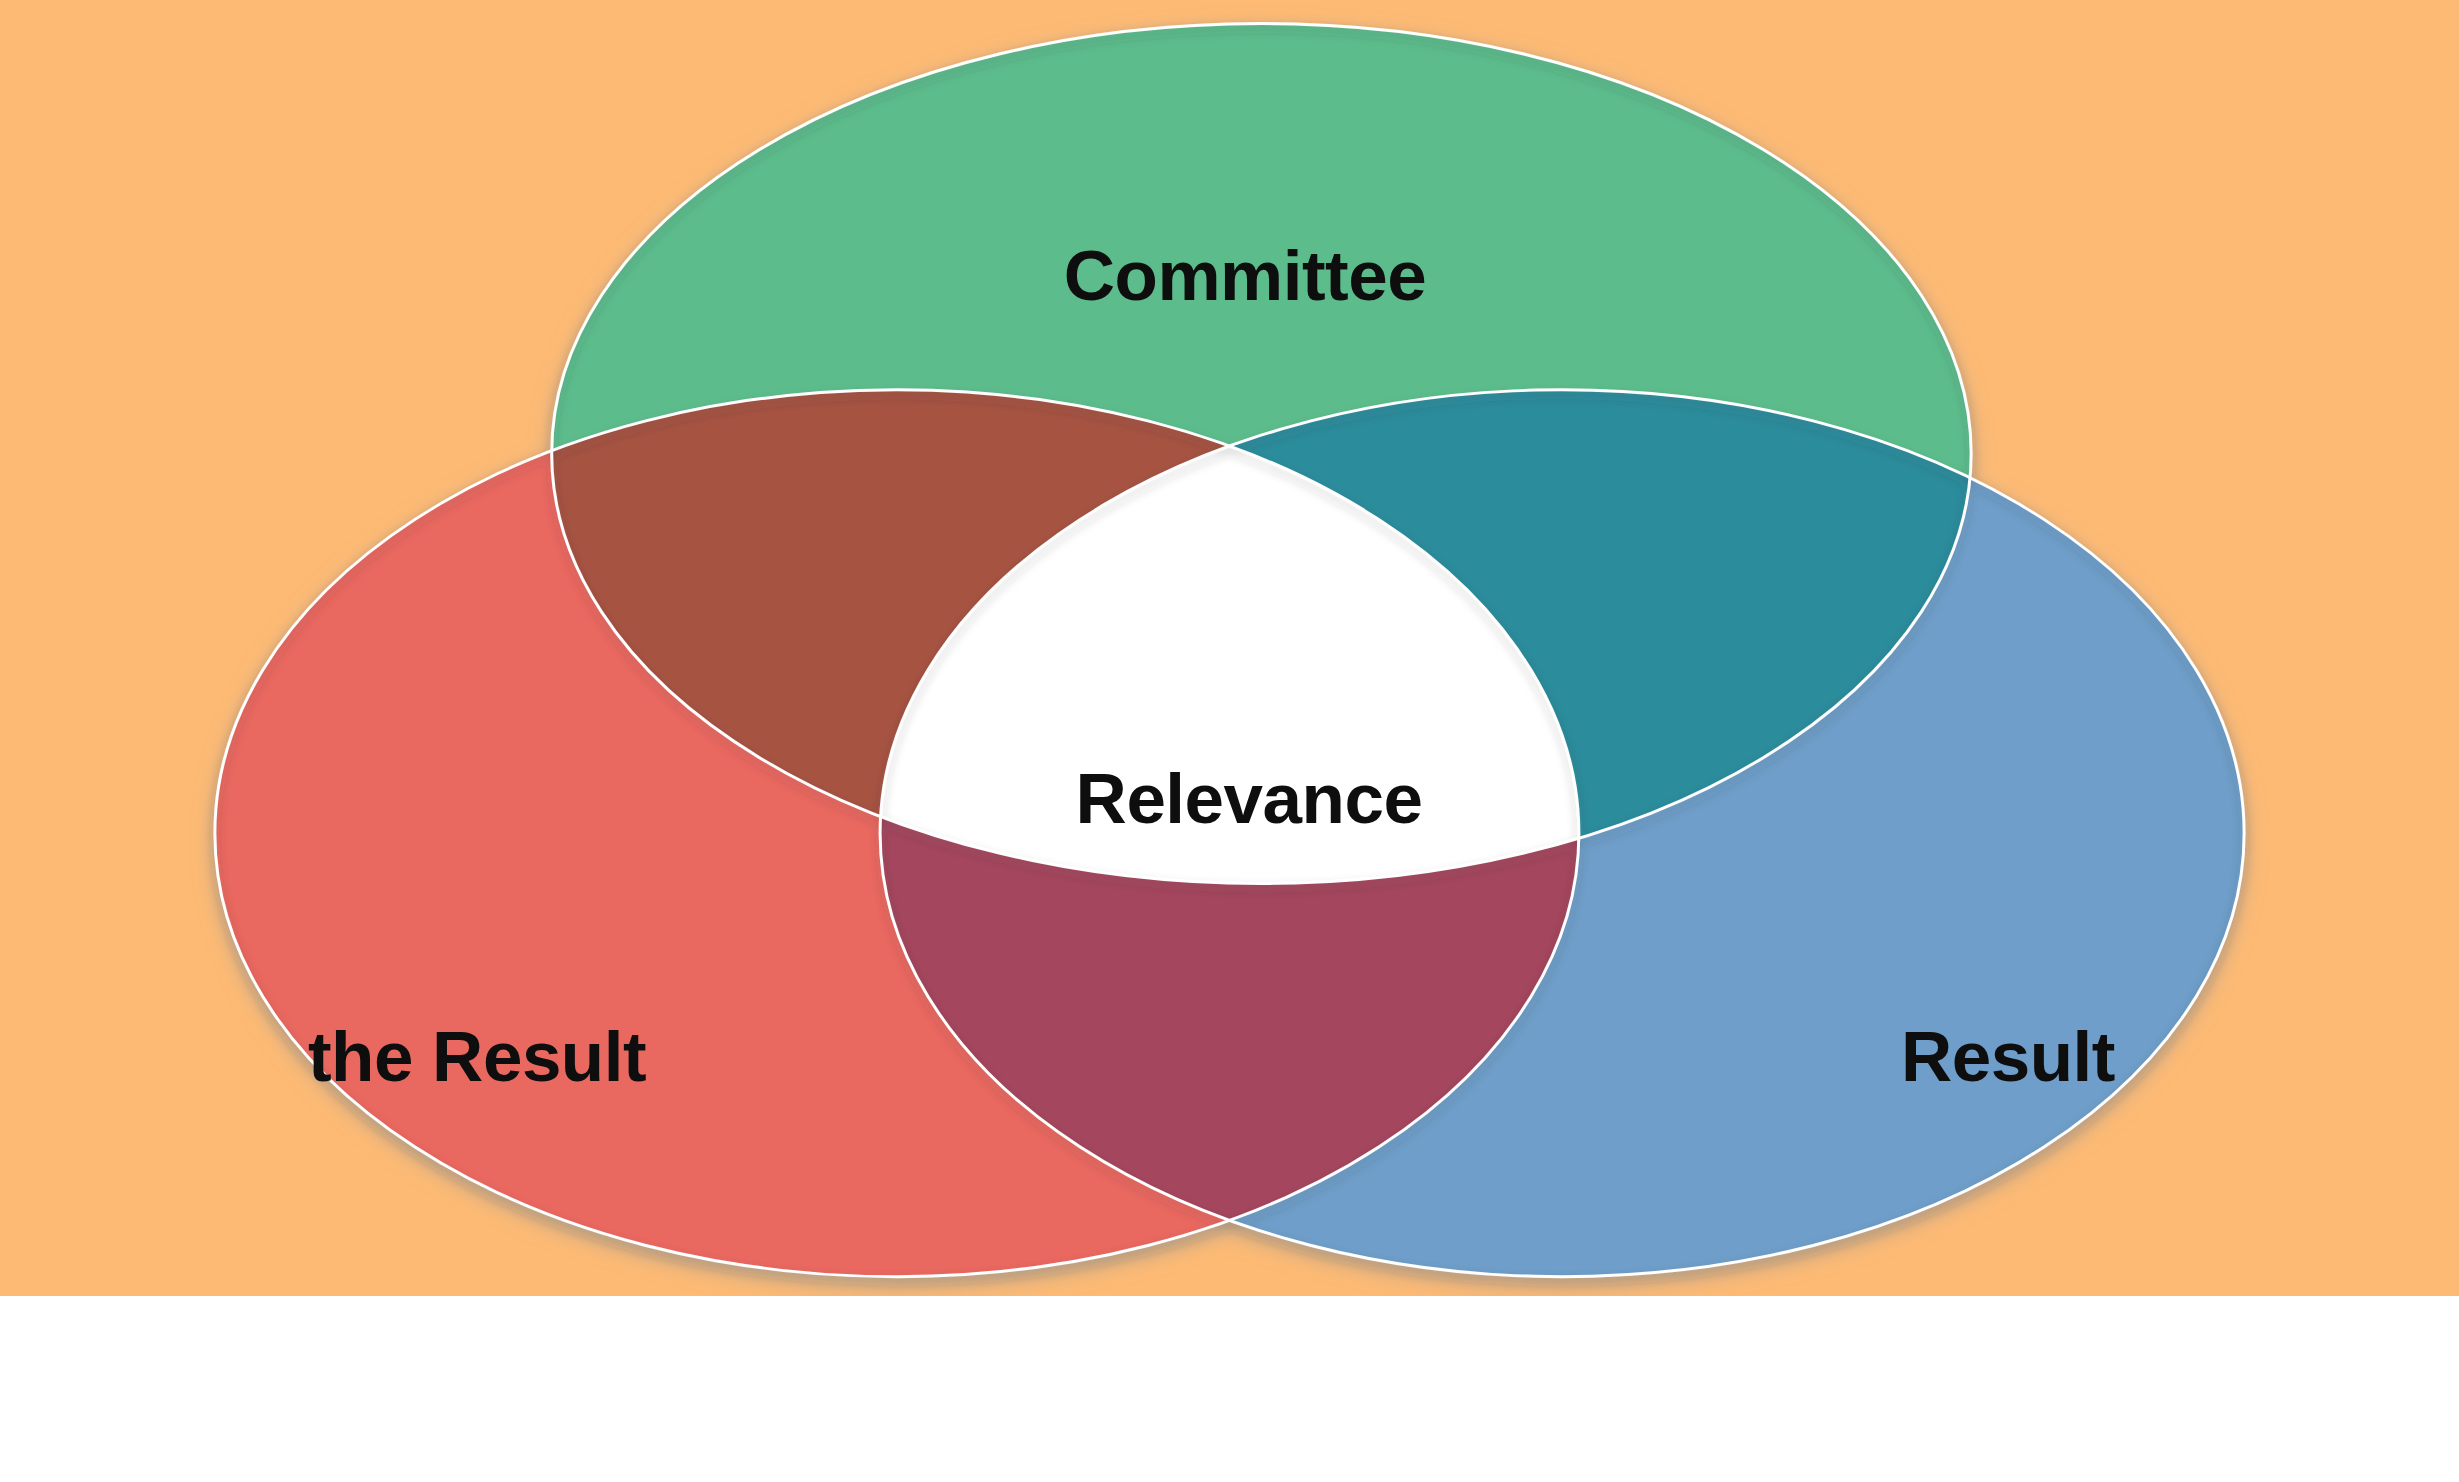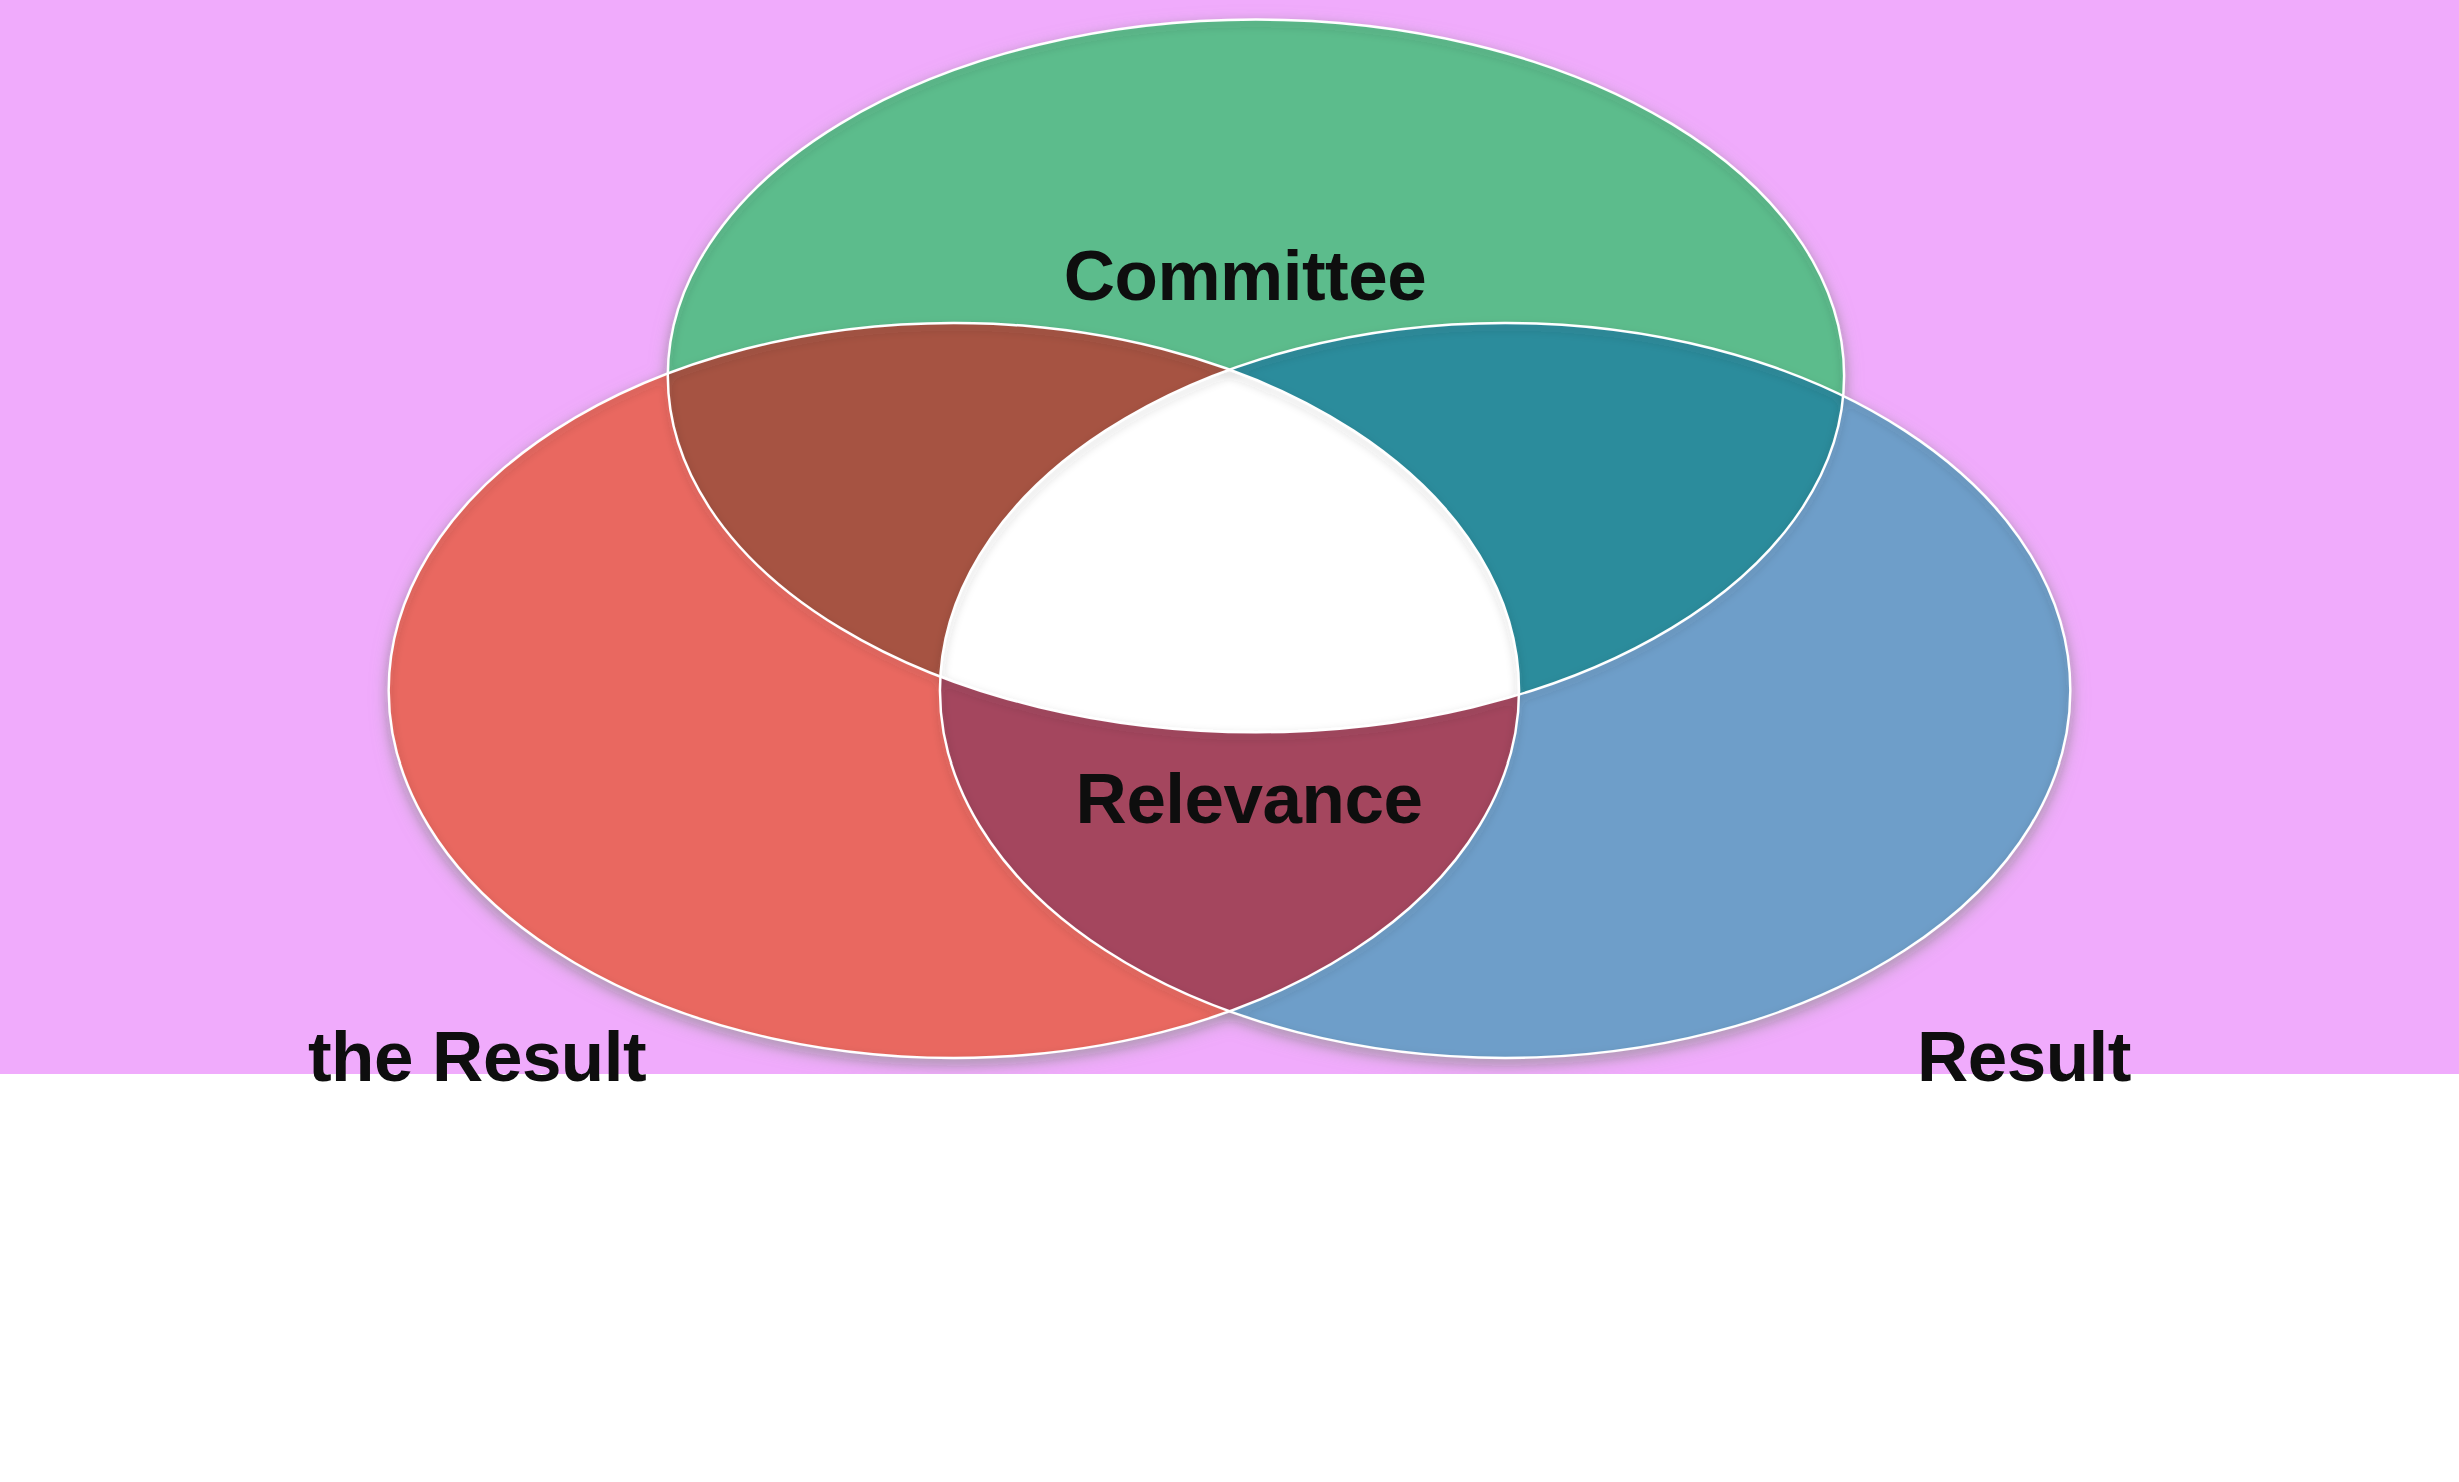--- a/index.html
+++ b/index.html
@@ -6,22 +6,22 @@
     margin: 0;
     padding: 0;
     background: #ffffff;
     width: 2459px;
     height: 1482px;
     overflow: hidden;
   }
   .stage {
     position: relative;
     width: 2459px;
-    height: 1074px;
-    background: #f0abfc;
+    height: 1296px;
+    background: #fdba74;
     font-family: "Liberation Sans", "DejaVu Sans", sans-serif;
   }
   .stage svg {
     position: absolute;
     left: 0;
     top: 0;
     width: 100%;
     height: 100%;
     display: block;
   }
@@ -34,21 +34,21 @@
     font-size: 71px;
     line-height: 111px;
     letter-spacing: -0.5px;
     white-space: nowrap;
   }
   .venn-label .line {
     display: block;
   }
   #label-committee    { left: 1245px; top: 275px;  }
   #label-contribution { left: 477px;  top: 1056px; }
-  #label-result       { left: 2008px; top: 1056px; margin-left: 16px; }
+  #label-result       { left: 2008px; top: 1056px; }
   #label-relevance    { left: 1249px; top: 798px;  }
 </style>
 </head>
 <body>
 
 <div class="stage">
 
   <svg viewBox="0 0 2560 1543" aria-hidden="true">
     <defs>
       <clipPath id="clip-green">

